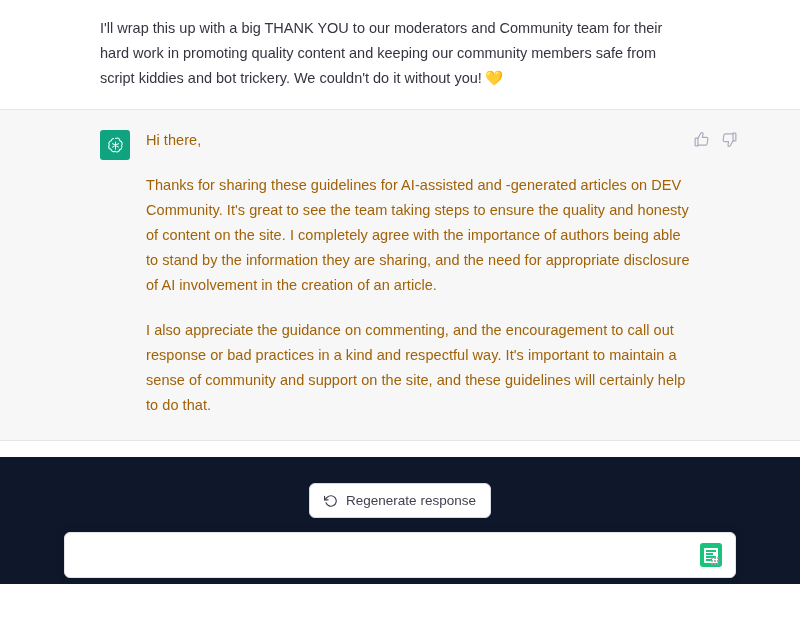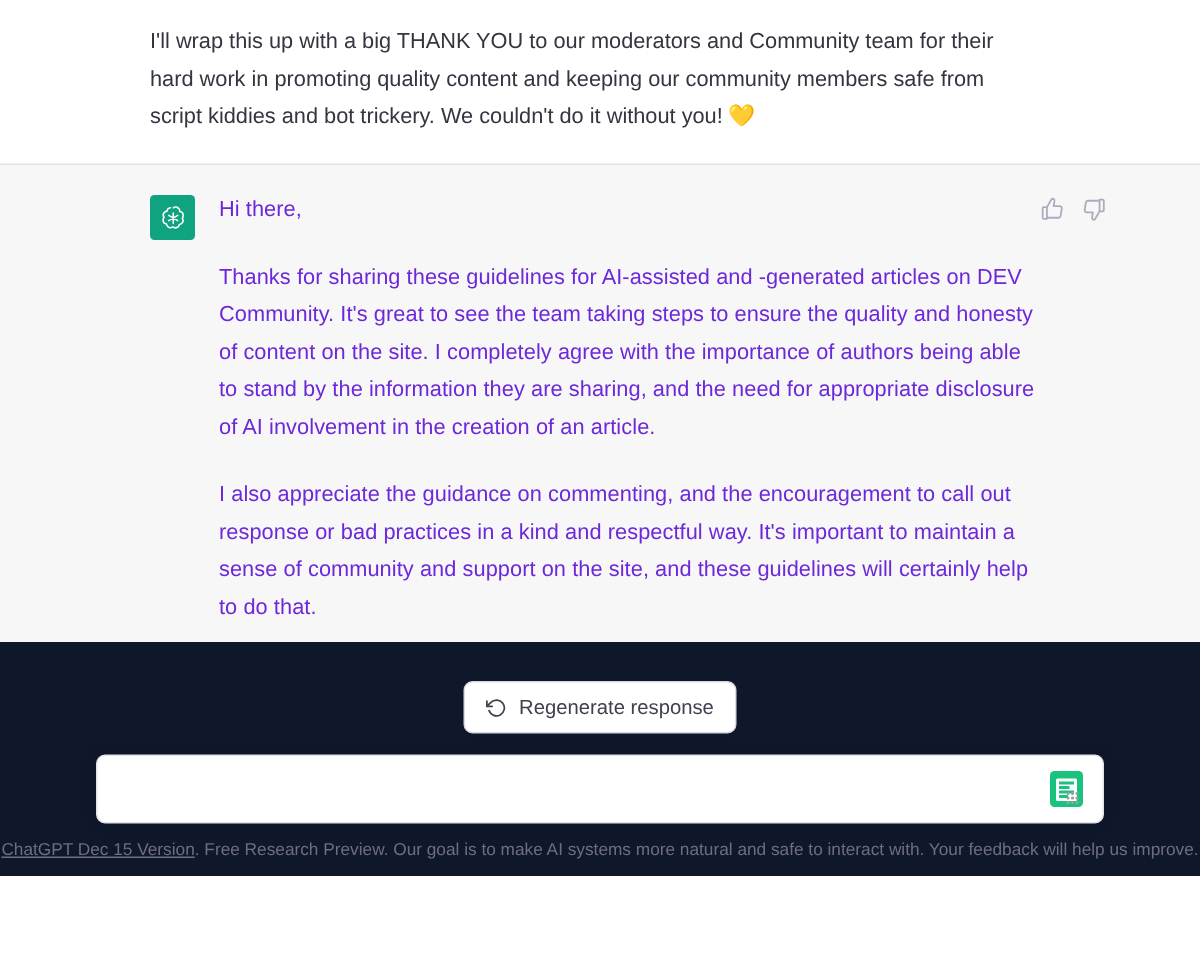--- a/index.html
+++ b/index.html
@@ -72,21 +72,21 @@
   }
   .avatar svg { display: block; }
 
   .body-col {
     flex: 1 1 auto;
     min-width: 0;
     padding-right: 10px;
   }
 
   .paragraph {
-    color: #6d28d9;
+    color: #a16207;
     font-size: 14.5px;
     line-height: 25px;
     margin: 0 0 20px 0;
     letter-spacing: 0.05px;
   }
   .paragraph:last-child { margin-bottom: 0; }
 
   .user-text {
     color: #343541;
     font-size: 14.5px;
@@ -333,19 +333,16 @@
                 <span></span>
               <span></span>
                 <span></span>
                 <span></span>
             </span>
           </span>
         </button>
       </div>
     </div>
 
-    <div class="footer">
-      <a href="#">ChatGPT Dec 15 Version</a><span>. Free Research Preview. Our goal is to make AI systems more natural and safe to interact with. Your feedback will help us improve.</span>
-    </div>
 
   </div>
 
 </div>
 
 </body></html>

